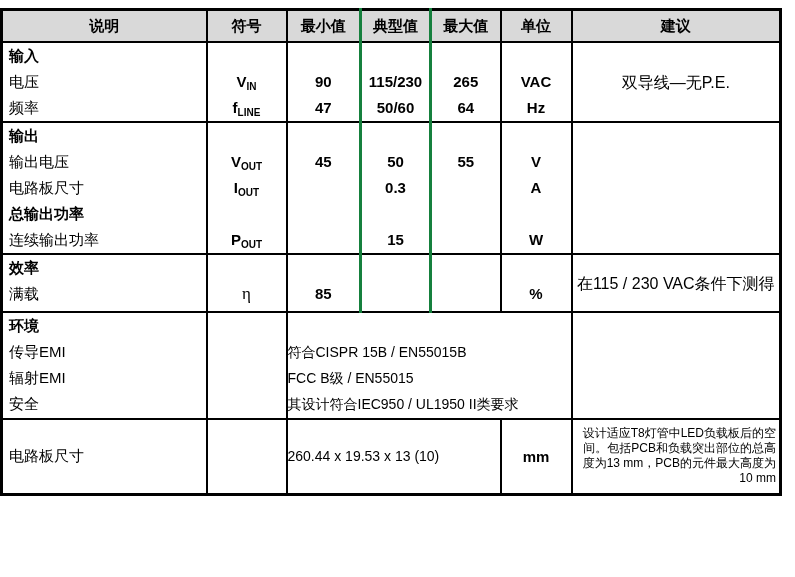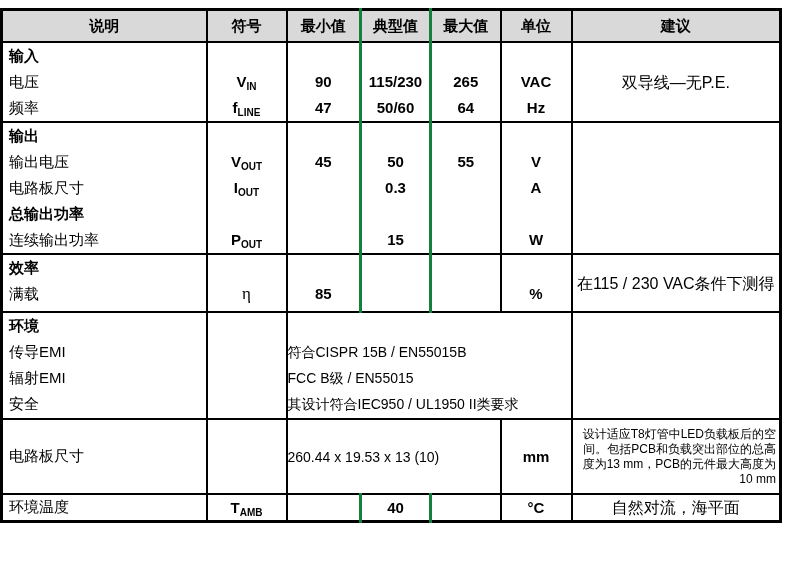--- a/index.html
+++ b/index.html
@@ -180,25 +180,16 @@
 
 
       <tr class="r-pcb">
         <td class="lab c1 one">电路板尺寸</td>
         <td class="val c2 one"></td>
         <td class="span-val c5 one" colspan="3">260.44 x 19.53 x 13 (10)</td>
         <td class="val c6 one">mm</td>
         <td class="sug-note">设计适应T8灯管中LED负载板后的空间。包括PCB和负载突出部位的总高度为13 mm，PCB的元件最大高度为10 mm</td>
       </tr>
 
-      <tr class="r-amb">
-        <td class="lab c1 one">环境温度</td>
-        <td class="val c2 one"><span>T</span><sub class="sb">AMB</sub></td>
-        <td class="val c3 one"></td>
-        <td class="val c4 one">40</td>
-        <td class="val c5 one"></td>
-        <td class="val c6 one">°C</td>
-        <td class="sug">自然对流，海平面</td>
-      </tr>
 
     </tbody>
   </table>
 </div>
 
 </body></html>

